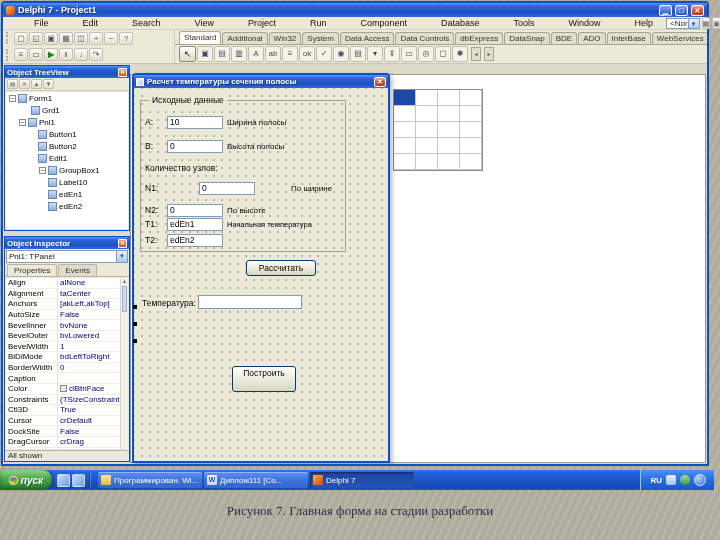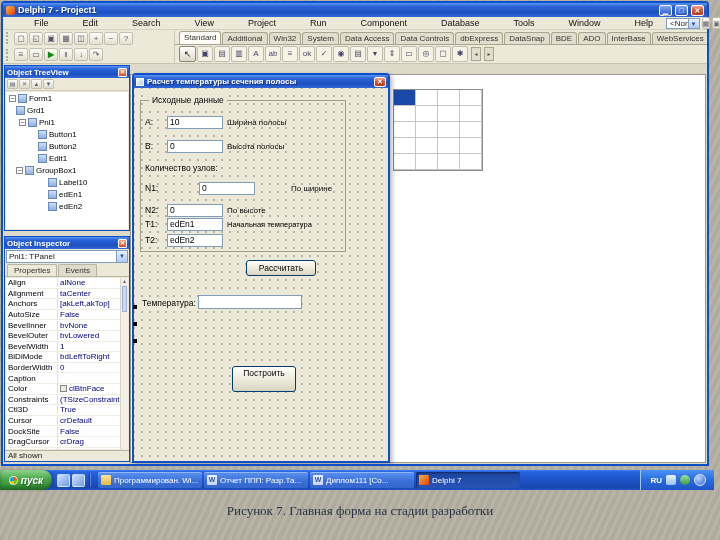--- a/index.html
+++ b/index.html
@@ -371,21 +371,21 @@
           <span class="tt-icon">✕</span>
           <span class="tt-icon">▲</span>
           <span class="tt-icon">▼</span>
         </div>
         <div class="tree-body" id="tree-items">
             <div class="tree-row" style="padding-left: 3px;">
               <span class="expander">−</span>
               <span class="tree-icon"></span>
               <span class="tree-label">Form1</span>
             </div>
-            <div class="tree-row" style="padding-left: 1px;">
+            <div class="tree-row" style="padding-left: 16px;">
               <span class="exp-spacer"></span>
               <span class="tree-icon"></span>
               <span class="tree-label">Grd1</span>
             </div>
             <div class="tree-row" style="padding-left: 13px;">
               <span class="expander">−</span>
               <span class="tree-icon"></span>
               <span class="tree-label">Pnl1</span>
             </div>
             <div class="tree-row" style="padding-left: 23px;">
@@ -396,21 +396,21 @@
             <div class="tree-row" style="padding-left: 23px;">
               <span class="exp-spacer"></span>
               <span class="tree-icon"></span>
               <span class="tree-label">Button2</span>
             </div>
             <div class="tree-row" style="padding-left: 23px;">
               <span class="exp-spacer"></span>
               <span class="tree-icon"></span>
               <span class="tree-label">Edit1</span>
             </div>
-            <div class="tree-row" style="padding-left: 10px;">
+            <div class="tree-row" style="padding-left: 33px;">
               <span class="expander">−</span>
               <span class="tree-icon"></span>
               <span class="tree-label">GroupBox1</span>
             </div>
             <div class="tree-row" style="padding-left: 33px;">
               <span class="exp-spacer"></span>
               <span class="tree-icon"></span>
               <span class="tree-label">Label10</span>
             </div>
             <div class="tree-row" style="padding-left: 33px;">
@@ -576,24 +576,20 @@
       <span class="ql-icon"></span>
       <span class="ql-div"></span>
     </div>
     <div id="task-buttons" style="display:flex;align-items:center">
         <div class="task-btn">
           <span class="task-ico folder"></span>
           <span>Программирован. Wi...</span>
         </div>
         <div class="task-btn">
           <span class="task-ico word-doc"></span>
-          <span>Отчет ППП: Разр.Та...</span>
-        </div>
-        <div class="task-btn">
-          <span class="task-ico word-doc"></span>
           <span>Диплом111 [Со...</span>
         </div>
         <div class="task-btn active">
           <span class="task-ico delphi"></span>
           <span>Delphi 7</span>
         </div>
       </div>
     <div class="tray">
       <span class="tray-lang">RU</span>
       <span class="tray-ico a"></span>

